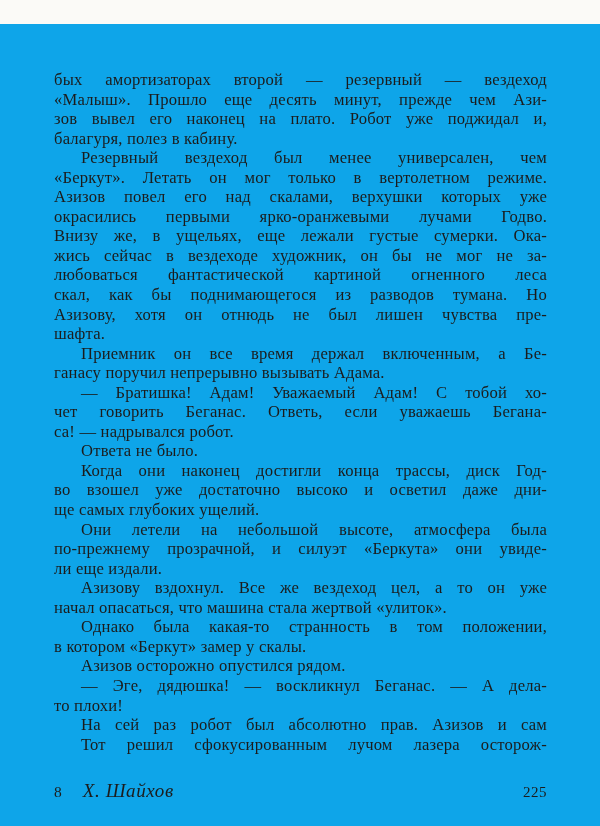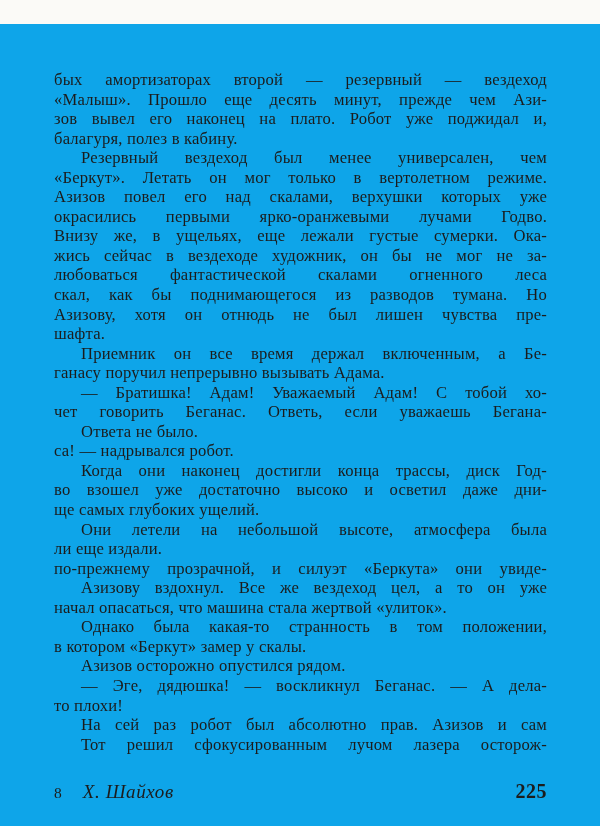--- a/index.html
+++ b/index.html
@@ -58,56 +58,55 @@
   .sig-num {
     font-size: 15.5px;
   }
   .run-author {
     font-size: 19px;
     margin-left: 21px;
     letter-spacing: 0.6px;
     font-style: italic;
   }
   .page-num {
-    font-size: 20px;
+    font-size: 15px;
     letter-spacing: 0.5px;
-    font-weight: bold;
   }
 </style>
 </head>
 <body>
 
 <div class="page">
   <div class="text-block" id="text-block">
       <div class="line">бых амортизаторах второй — резервный — вездеход</div>
       <div class="line">«Малыш». Прошло еще десять минут, прежде чем Ази-</div>
       <div class="line">зов вывел его наконец на плато. Робот уже поджидал и,</div>
       <div class="line last">балагуря, полез в кабину.</div>
       <div class="line ind">Резервный вездеход был менее универсален, чем</div>
       <div class="line">«Беркут». Летать он мог только в вертолетном режиме.</div>
       <div class="line">Азизов повел его над скалами, верхушки которых уже</div>
       <div class="line">окрасились первыми ярко-оранжевыми лучами Годво.</div>
       <div class="line">Внизу же, в ущельях, еще лежали густые сумерки. Ока-</div>
       <div class="line">жись сейчас в вездеходе художник, он бы не мог не за-</div>
-      <div class="line">любоваться фантастической скалами огненного леса</div>
+      <div class="line">любоваться фантастической картиной огненного леса</div>
       <div class="line">скал, как бы поднимающегося из разводов тумана. Но</div>
       <div class="line">Азизову, хотя он отнюдь не был лишен чувства пре-</div>
       <div class="line last">шафта.</div>
       <div class="line ind">Приемник он все время держал включенным, а Бе-</div>
       <div class="line last">ганасу поручил непрерывно вызывать Адама.</div>
       <div class="line ind">— Братишка! Адам! Уважаемый Адам! С тобой хо-</div>
       <div class="line">чет говорить Беганас. Ответь, если уважаешь Бегана-</div>
+      <div class="line last">са! — надрывался робот.</div>
       <div class="line ind last">Ответа не было.</div>
-      <div class="line last">са! — надрывался робот.</div>
       <div class="line ind">Когда они наконец достигли конца трассы, диск Год-</div>
       <div class="line">во взошел уже достаточно высоко и осветил даже дни-</div>
       <div class="line last">ще самых глубоких ущелий.</div>
       <div class="line ind">Они летели на небольшой высоте, атмосфера была</div>
+      <div class="line">по-прежнему прозрачной, и силуэт «Беркута» они увиде-</div>
       <div class="line last">ли еще издали.</div>
-      <div class="line">по-прежнему прозрачной, и силуэт «Беркута» они увиде-</div>
       <div class="line ind">Азизову вздохнул. Все же вездеход цел, а то он уже</div>
       <div class="line last">начал опасаться, что машина стала жертвой «улиток».</div>
       <div class="line ind">Однако была какая-то странность в том положении,</div>
       <div class="line last">в котором «Беркут» замер у скалы.</div>
       <div class="line ind last">Азизов осторожно опустился рядом.</div>
       <div class="line ind">— Эге, дядюшка! — воскликнул Беганас. — А дела-</div>
       <div class="line last">то плохи!</div>
       <div class="line ind">На сей раз робот был абсолютно прав. Азизов и сам</div>
       <div class="line ind">Тот решил сфокусированным лучом лазера осторож-</div>
     </div>

